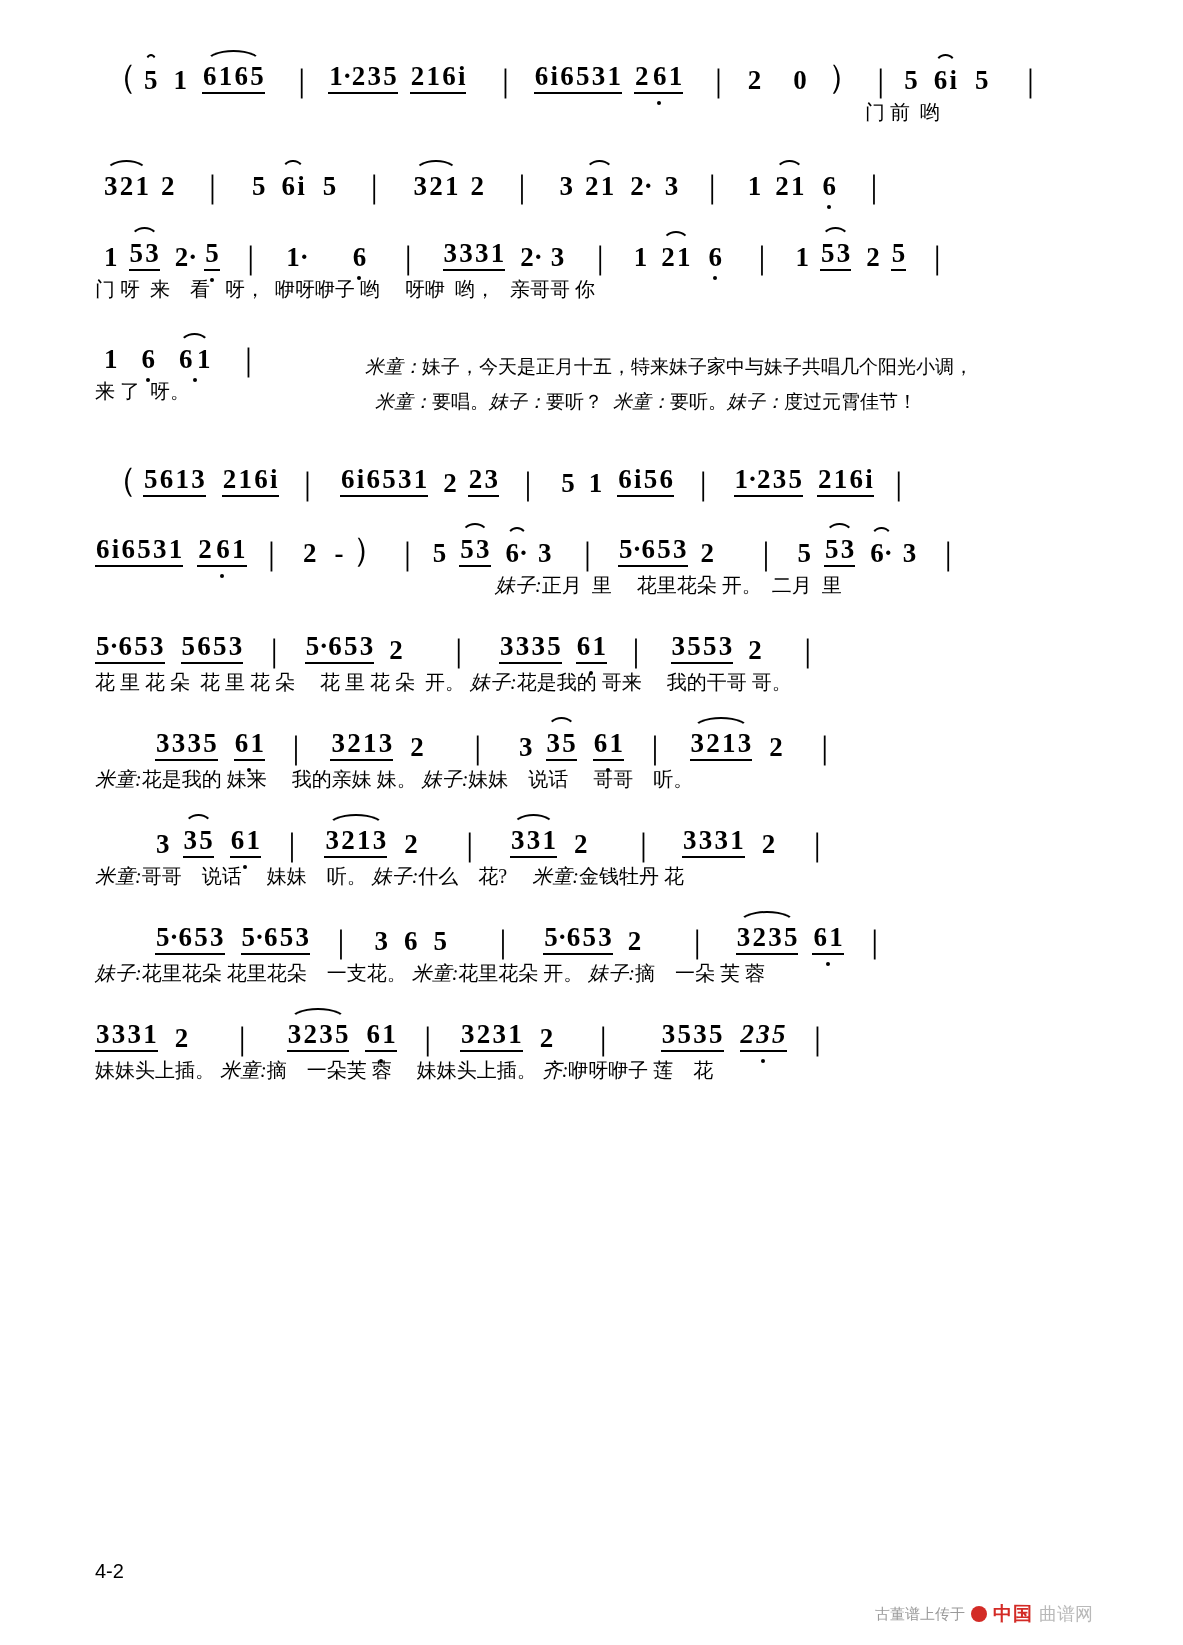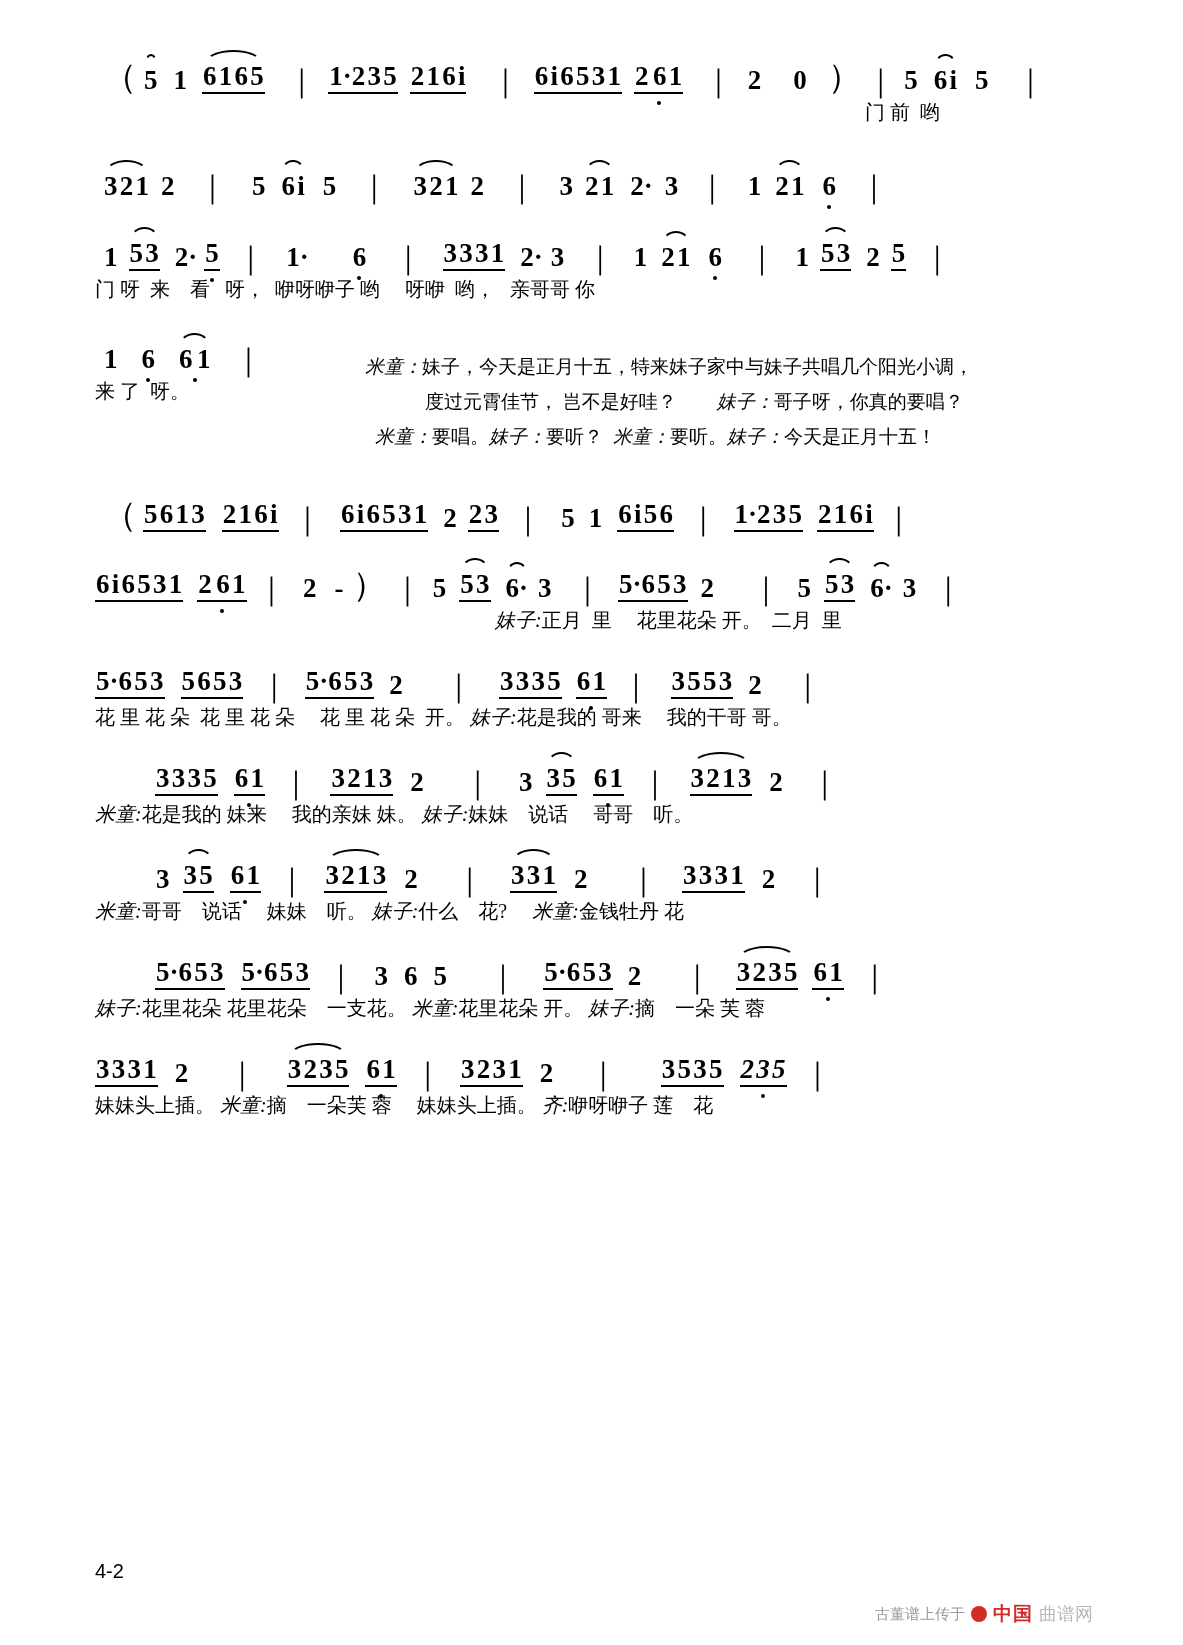--- a/index.html
+++ b/index.html
@@ -231,25 +231,22 @@
           <span class="bar">｜</span>
         </div>
         <div class="lyr-line">
           <span>来 了  呀。</span>
         </div>
       </div>
       <div class="spoken" style="padding-top:6px;">
         <div>
           <span class="role">米童：</span><span>妹子，今天是正月十五，特来妹子家中与妹子共唱几个阳光小调，</span>
         </div>
-        <div style="padding-left:60px;">
-          <span>度过元霄佳节，  岂不是好哇？</span><span style="display:inline-block;width:40px;"></span><span class="role">妹子：</span><span>哥子呀，你真的要唱？</span>
-        </div>
         <div style="padding-left:10px;">
-          <span class="role">米童：</span><span>要唱。</span><span class="role">妹子：</span><span>要听？</span><span style="display:inline-block;width:10px;"></span><span class="role">米童：</span><span>要听。</span><span class="role">妹子：</span><span>今天是正月十五！</span>
+          <span class="role">米童：</span><span>要唱。</span><span class="role">妹子：</span><span>要听？</span><span style="display:inline-block;width:10px;"></span><span class="role">米童：</span><span>要听。</span><span class="role">妹子：</span><span>度过元霄佳节！</span>
         </div>
       </div>
     </div>
   </div>
 
   <div class="system" style="margin-top:44px;">
     <div class="notes-line" style="padding-left:8px;">
       <span class="cell" style="font-size:34px;font-weight:normal;margin-right:6px;">（</span>
       <span class="n u1" style="margin-right:16px;">5 6 1 3</span>
       <span class="n u1" style="margin-right:14px;">2 1 6 i</span>

